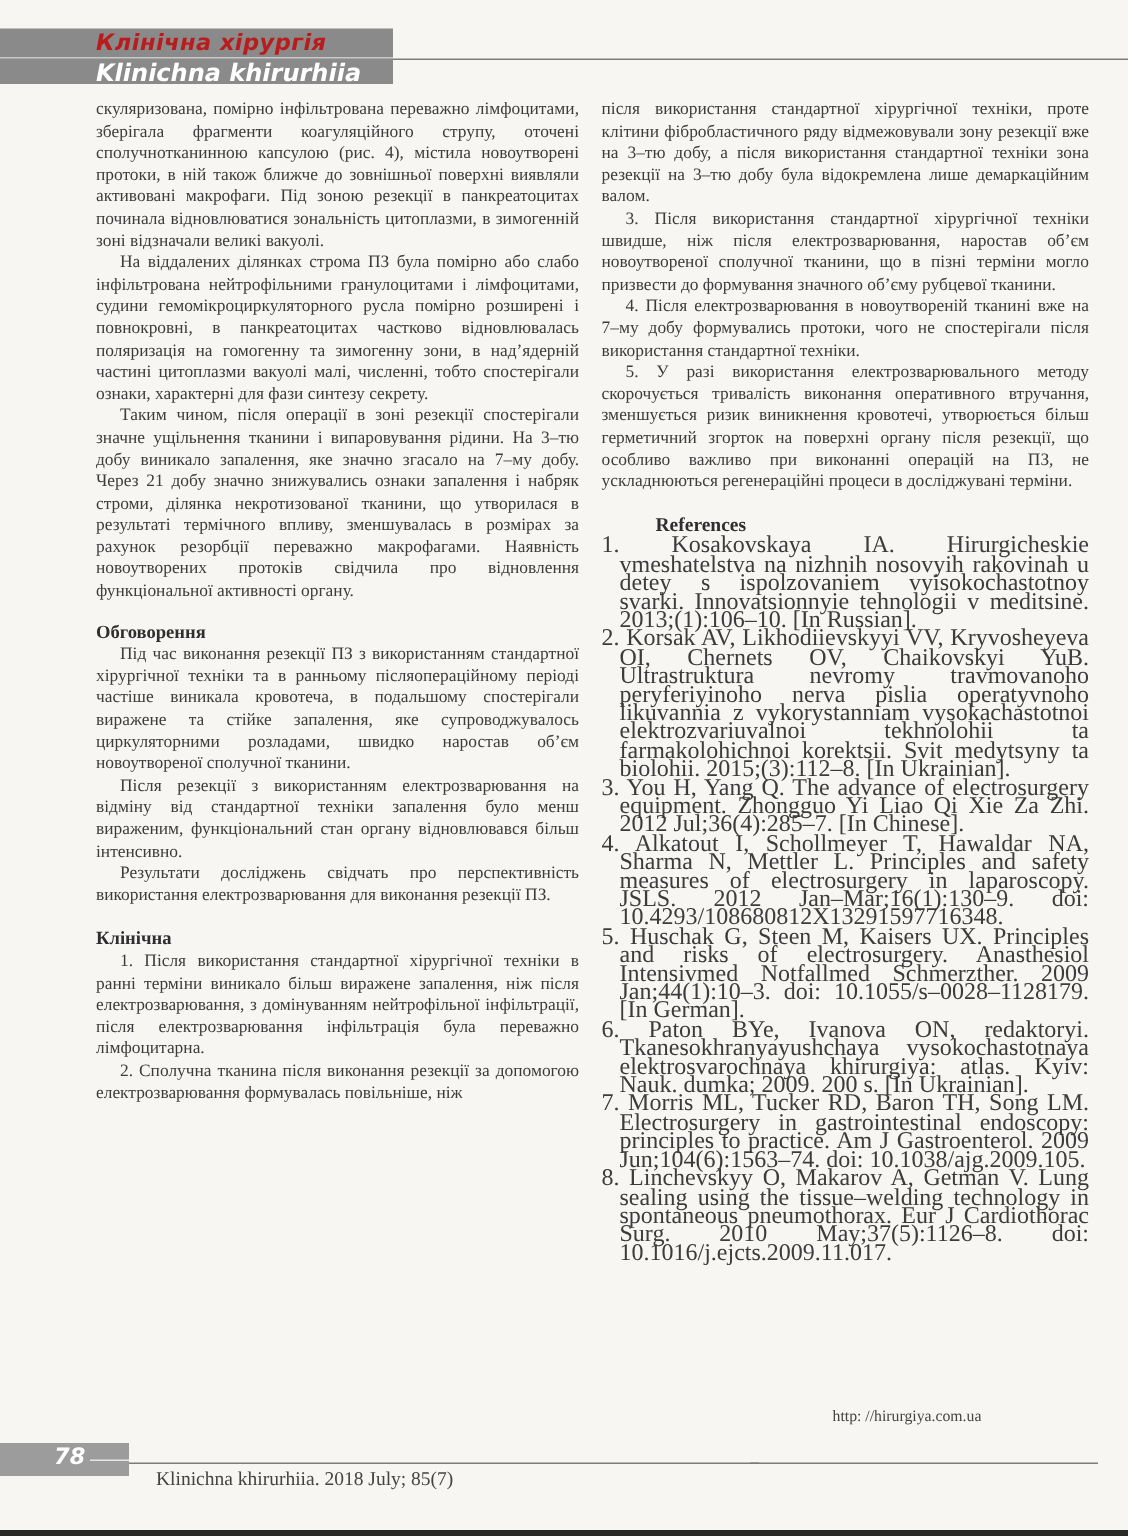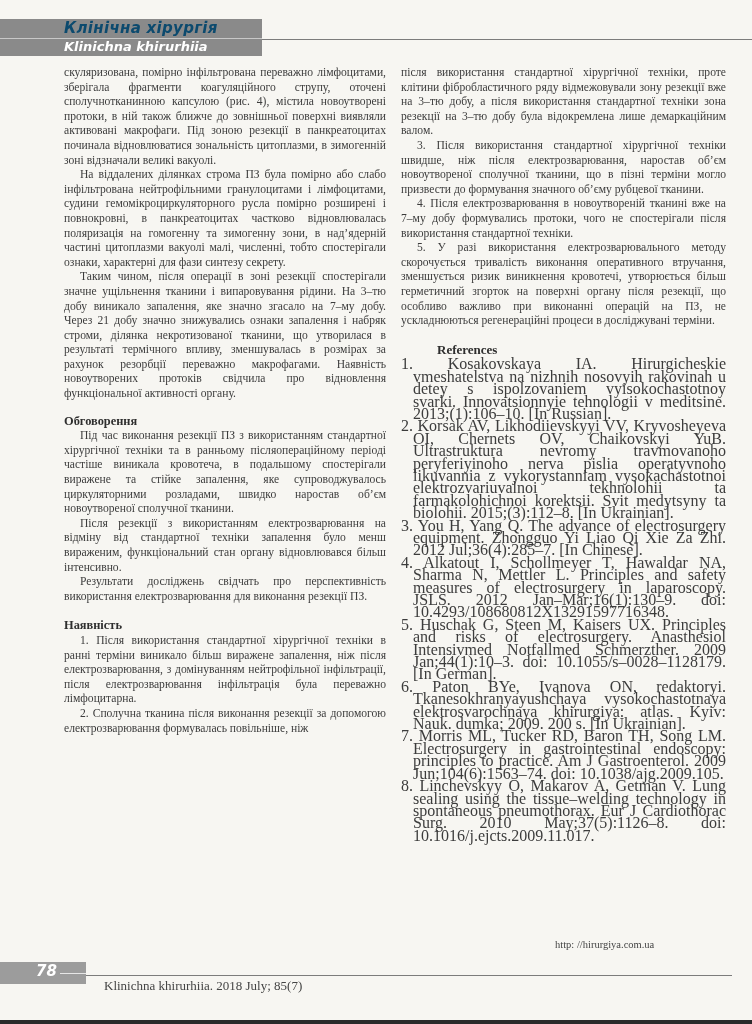--- a/index.html
+++ b/index.html
@@ -6,25 +6,25 @@
   body {
     width: 752px; height: 1024px; background: #f7f6f2; position: relative; overflow: hidden;
     font-family: "Liberation Serif", "DejaVu Serif", serif; color: #3c3c3c;
   }
   .hdr-bar {
     position: absolute; left: 0; top: 19px; width: 262px; height: 37px; background: #8a8a8a;
   }
   .hdr-divider { position: absolute; left: 0; top: 38px; width: 262px; height: 1px; background: #c8c8c8; }
   .hdr-title {
     position: absolute; left: 64px; top: 19px; font-family: "DejaVu Sans", sans-serif;
-    font-weight: bold; font-style: italic; color: #0c4a6e; font-size: 15px; letter-spacing: 0.3px;
+    font-weight: bold; font-style: italic; color: #b91c1c; font-size: 15px; letter-spacing: 0.3px;
   }
   .hdr-sub {
     position: absolute; left: 64px; top: 39px; font-family: "DejaVu Sans", sans-serif;
-    font-weight: bold; font-style: italic; color: #fff; font-size: 13px;
+    font-weight: bold; font-style: italic; color: #fff; font-size: 16px;
   }
   .hdr-line { position: absolute; left: 262px; top: 39px; width: 490px; height: 1px; background: #7c7c7c; }
 
   .col { position: absolute; top: 66px; font-size: 11.6px; line-height: 14.6px; text-align: justify; hyphens: manual; }
   .col-left { left: 64px; width: 322px; }
   .col-right { left: 401px; width: 325px; top: 66px; }
   .col p { margin: 0; text-indent: 0; }
   .col p.ind { text-indent: 16px; }
   .col p.noind { text-indent: 0; }
   h3 {
@@ -59,21 +59,21 @@
 <div class="col col-left">
   <p class="noind">скуляризована, помірно інфільтрована переважно лімфоцитами, зберігала фрагменти коагуляційного струпу, оточені сполучнотканинною капсулою (рис. 4), містила новоутворені протоки, в ній також ближче до зовнішньої поверхні виявляли активовані макрофаги. Під зоною резекції в панкреатоцитах починала відновлюватися зональність цитоплазми, в зимогенній зоні відзначали великі вакуолі.</p>
   <p class="ind">На віддалених ділянках строма ПЗ була помірно або слабо інфільтрована нейтрофільними гранулоцитами і лімфоцитами, судини гемомікроциркуляторного русла помірно розширені і повнокровні, в панкреатоцитах частково відновлювалась поляризація на гомогенну та зимогенну зони, в над’ядерній частині цитоплазми вакуолі малі, численні, тобто спостерігали ознаки, характерні для фази синтезу секрету.</p>
   <p class="ind">Таким чином, після операції в зоні резекції спостерігали значне ущільнення тканини і випаровування рідини. На 3–тю добу виникало запалення, яке значно згасало на 7–му добу. Через 21 добу значно знижувались ознаки запалення і набряк строми, ділянка некротизованої тканини, що утворилася в результаті термічного впливу, зменшувалась в розмірах за рахунок резорбції переважно макрофагами. Наявність новоутворених протоків свідчила про відновлення функціональної активності органу.</p>
 
   <h3 class="first">Обговорення</h3>
   <p class="ind">Під час виконання резекції ПЗ з використанням стандартної хірургічної техніки та в ранньому післяопераційному періоді частіше виникала кровотеча, в подальшому спостерігали виражене та стійке запалення, яке супроводжувалось циркуляторними розладами, швидко наростав об’єм новоутвореної сполучної тканини.</p>
   <p class="ind">Після резекції з використанням електрозварювання на відміну від стандартної техніки запалення було менш вираженим, функціональний стан органу відновлювався більш інтенсивно.</p>
   <p class="ind">Результати досліджень свідчать про перспективність використання електрозварювання для виконання резекції ПЗ.</p>
 
-  <h3>Наявність</h3>
+  <h3>Клінічна</h3>
   <p class="ind">1. Після використання стандартної хірургічної техніки в ранні терміни виникало більш виражене запалення, ніж після електрозварювання, з домінуванням нейтрофільної інфільтрації, після електрозварювання інфільтрація була переважно лімфоцитарна.</p>
   <p class="ind">2. Сполучна тканина після виконання резекції за допомогою електрозварювання формувалась повільніше, ніж</p>
 </div>
 
 <div class="col col-right">
   <p class="noind">після використання стандартної хірургічної техніки, проте клітини фібробластичного ряду відмежовували зону резекції вже на 3–тю добу, а після використання стандартної техніки зона резекції на 3–тю добу була відокремлена лише демаркаційним валом.</p>
   <p class="ind">3. Після використання стандартної хірургічної техніки швидше, ніж після електрозварювання, наростав об’єм новоутвореної сполучної тканини, що в пізні терміни могло призвести до формування значного об’єму рубцевої тканини.</p>
   <p class="ind">4. Після електрозварювання в новоутвореній тканині вже на 7–му добу формувались протоки, чого не спостерігали після використання стандартної техніки.</p>
   <p class="ind">5. У разі використання електрозварювального методу скорочується тривалість виконання оперативного втручання, зменшується ризик виникнення кровотечі, утворюється більш герметичний згорток на поверхні органу після резекції, що особливо важливо при виконанні операцій на ПЗ, не ускладнюються регенераційні процеси в досліджувані терміни.</p>
 

